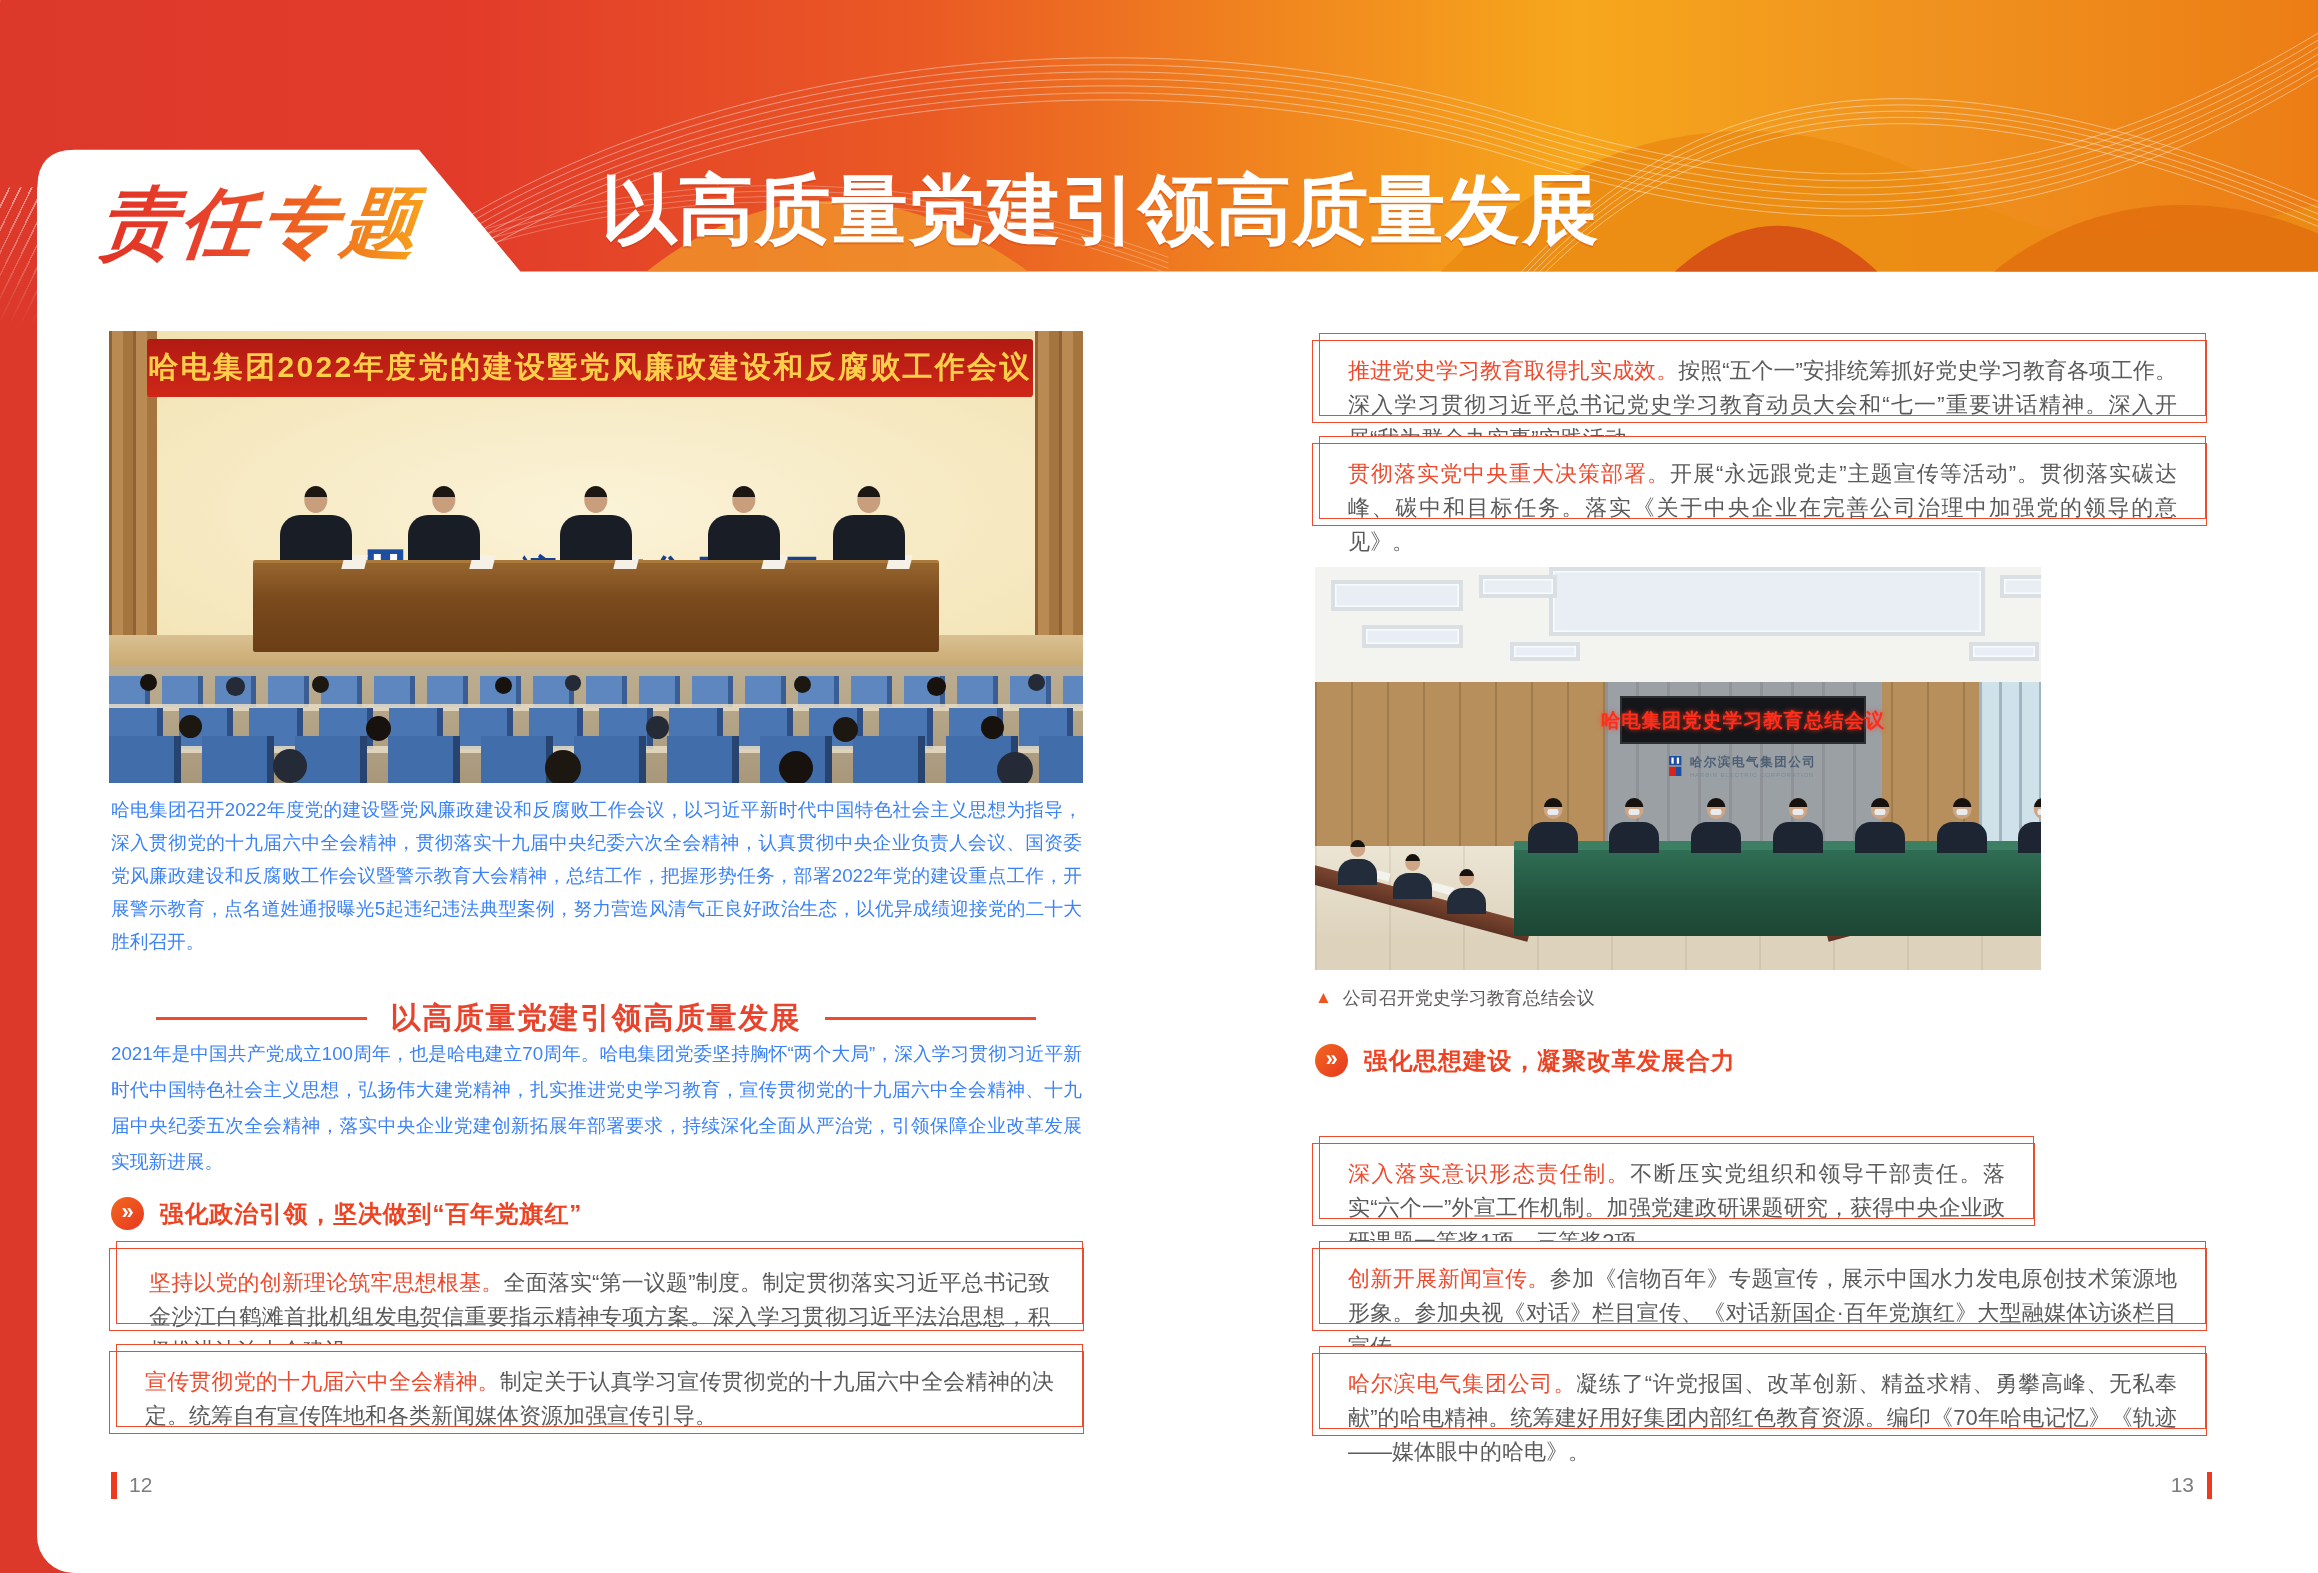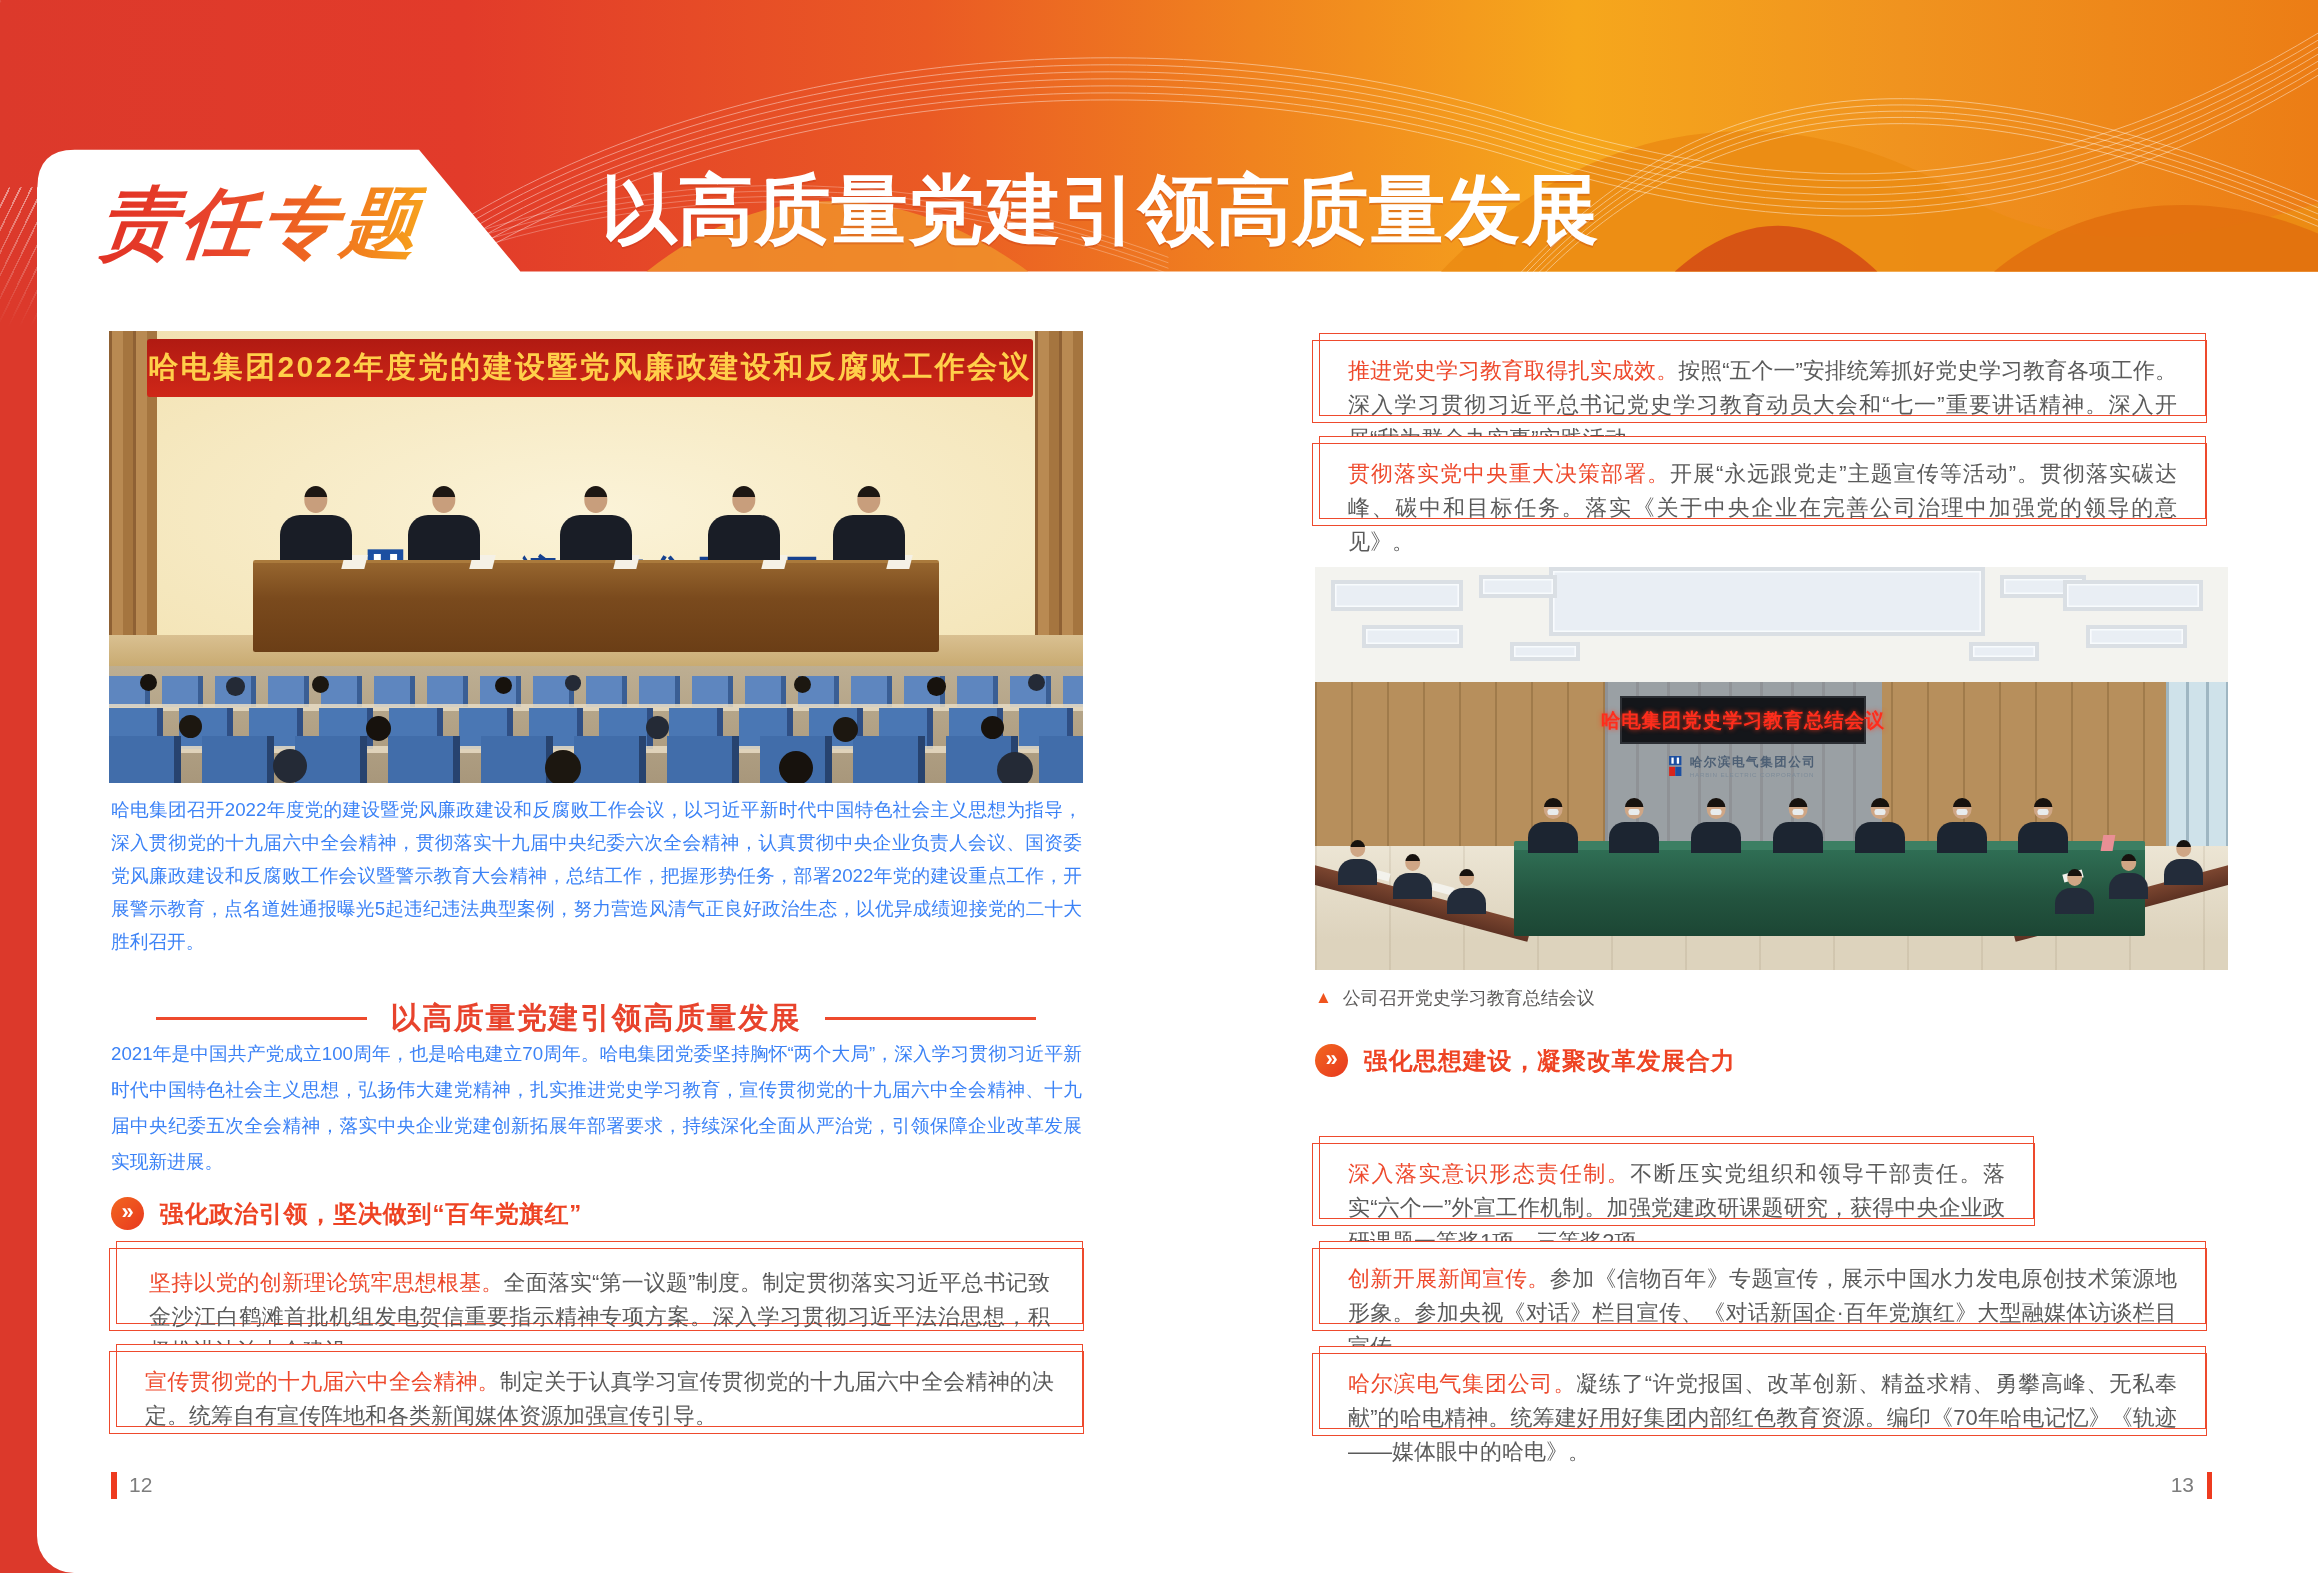--- a/index.html
+++ b/index.html
@@ -69,21 +69,21 @@
   .cr1{bottom:76px;height:31px;background:repeating-linear-gradient(90deg,#5e86bf 0 36px,#3a5e94 36px 41px,transparent 41px 53px);}
   .cr2{bottom:34px;height:41px;background:repeating-linear-gradient(90deg,#4a77b4 0 48px,#2f4f84 48px 54px,transparent 54px 70px);}
   .cr3{bottom:-6.2px;height:53px;background:repeating-linear-gradient(90deg,#416daa 0 65px,#27436f 65px 72px,transparent 72px 93px);}
   .desk{position:absolute;left:0;right:0;height:7px;background:#e8dcc4;opacity:.85;}
   .fig .head{position:absolute;left:50%;transform:translateX(-50%);border-radius:50%;
     background:linear-gradient(#1d1713 40%,#c89e7c 42%);}
   .fig .torso{position:absolute;left:0;right:0;bottom:0;background:#191d26;border-radius:20px 20px 0 0;}
   .aud-head{position:absolute;border-radius:50%;}
 
   
-  .photo2{position:absolute;left:1315px;top:567px;width:913px;height:403px;overflow:hidden;background:#fef9c3;}
+  .photo2{position:absolute;left:1315px;top:567px;width:726px;height:403px;overflow:hidden;background:#fef9c3;}
   .p2-ceiling{position:absolute;left:0;top:0;right:0;height:115px;background:#f3f3ef;}
   .p2-panel{position:absolute;background:#e9eef4;border:4.7px solid #dadfe4;
     box-shadow:inset 0 0 0 1.6px #f8fbfd;}
   .p2-wall{position:absolute;left:0;right:0;top:115px;height:167px;
     background:repeating-linear-gradient(90deg,#a07b4b 0 2.3px,#b78f5c 2.3px 36px);}
   .p2-graycol{position:absolute;left:290px;width:277px;top:115px;height:167px;
     background:repeating-linear-gradient(90deg,#8f9296 0 3.1px,#9aa0a4 3.1px 31px);}
   .p2-screen{position:absolute;left:305px;width:246px;top:129px;height:48px;background:#14161a;
     border:2.3px solid #2c2f34;display:flex;align-items:center;justify-content:center;color:#ff2d1c;
     font-size:19.5px;font-weight:700;letter-spacing:0.8px;text-shadow:0 0 5.5px rgba(255,60,30,.85);white-space:nowrap;}

